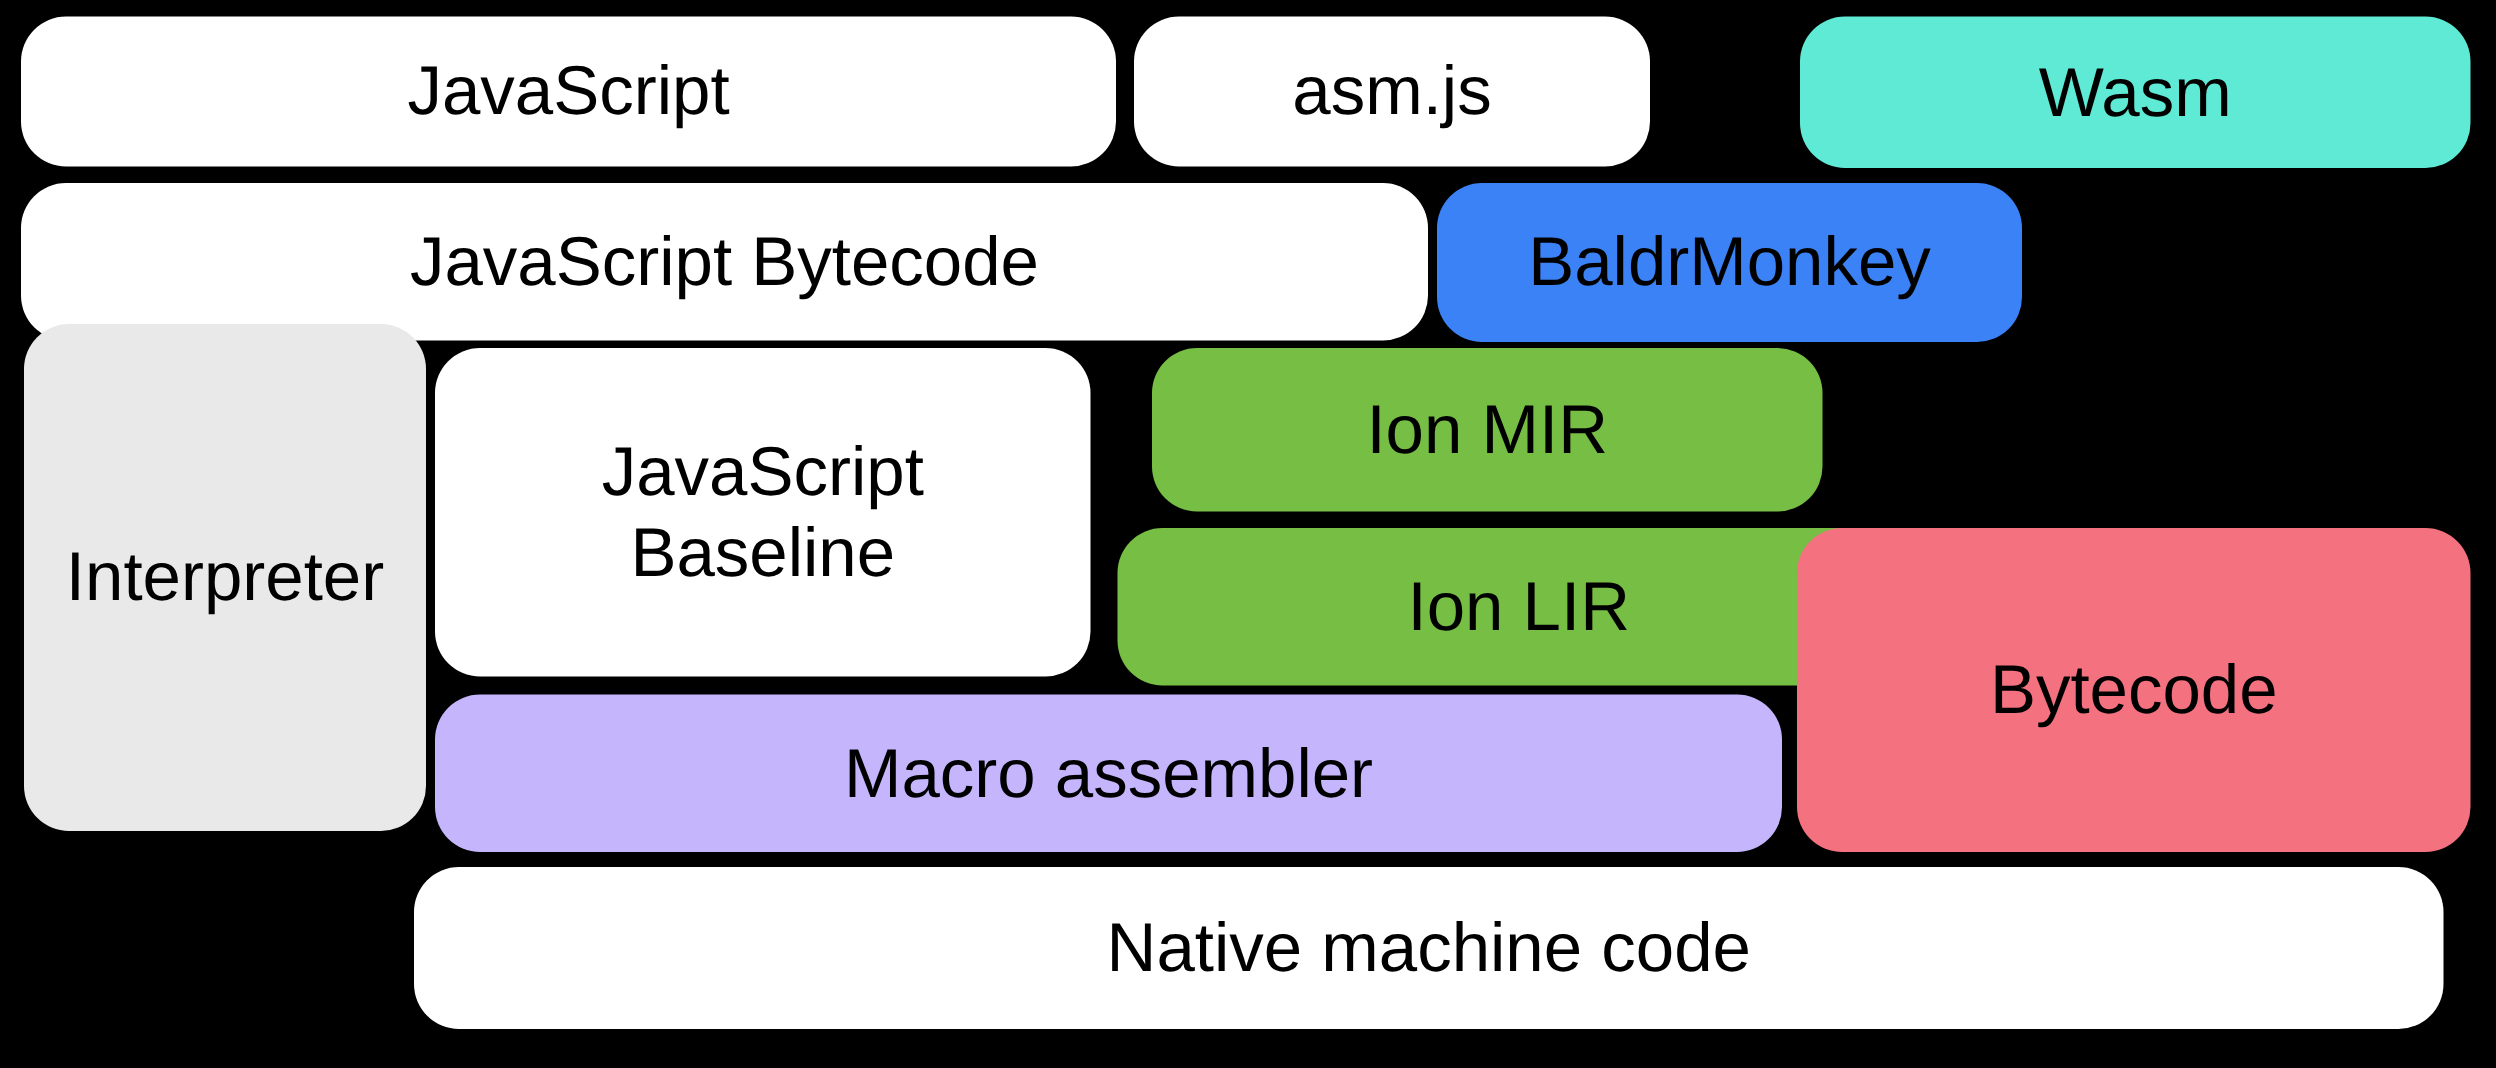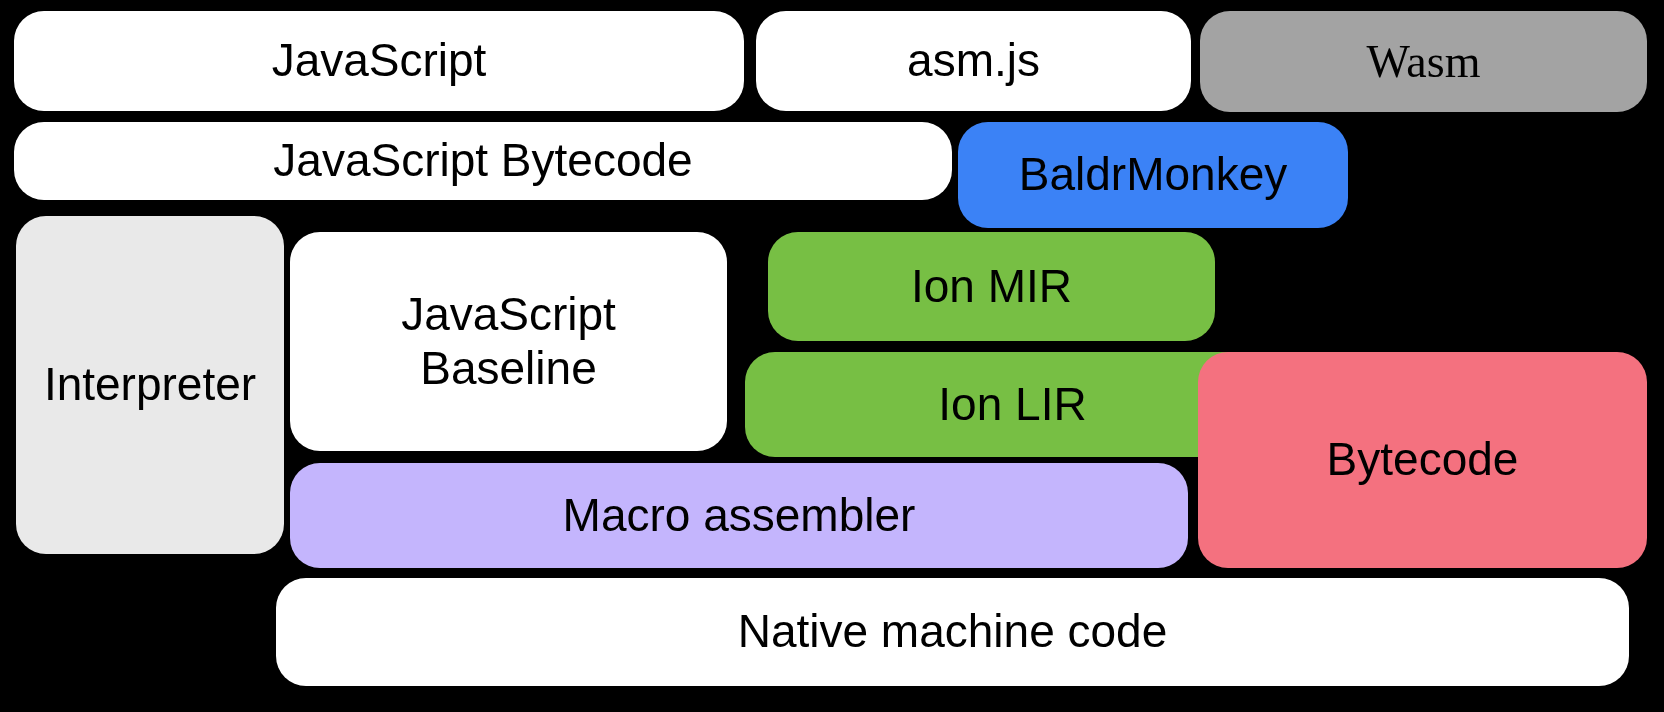--- a/index.html
+++ b/index.html
@@ -35,29 +35,29 @@
 </style>
 </head>
 <body>
 
 <div class="canvas" style="background-color: rgb(0, 0, 0);">
 
   <div class="box" style="left: 14px; top: 11px; width: 730px; height: 100px; background-color: rgb(255, 255, 255);">
     <span class="box-label">JavaScript</span>
   </div>
 
-  <div class="box" style="left: 756px; top: 11px; width: 435px; height: 100px; background-color: rgb(255, 255, 255);">
+  <div class="box" style="left: 756px; top: 11px; width: 344px; height: 100px; background-color: rgb(255, 255, 255);">
     <span class="box-label">asm.js</span>
   </div>
 
-  <div class="box" style="left: 1200px; top: 11px; width: 447px; height: 101px; background-color: #a3a3a3; font-family: Liberation Serif, serif;">
+  <div class="box" style="left: 1200px; top: 11px; width: 447px; height: 101px; background-color: #5eead4;">
     <span class="box-label">Wasm</span>
   </div>
 
-  <div class="box" style="left: 14px; top: 122px; width: 938px; height: 78px; background-color: rgb(255, 255, 255);">
+  <div class="box" style="left: 14px; top: 122px; width: 938px; height: 105px; background-color: rgb(255, 255, 255);">
     <span class="box-label">JavaScript Bytecode</span>
   </div>
 
   <div class="box" style="left: 958px; top: 122px; width: 390px; height: 106px; background-color: #3b82f6;">
     <span class="box-label">BaldrMonkey</span>
   </div>
 
   <div class="box" style="left: 16px; top: 216px; width: 268px; height: 338px; background-color: rgb(233, 233, 233);">
     <span class="box-label">Interpreter</span>
   </div>

